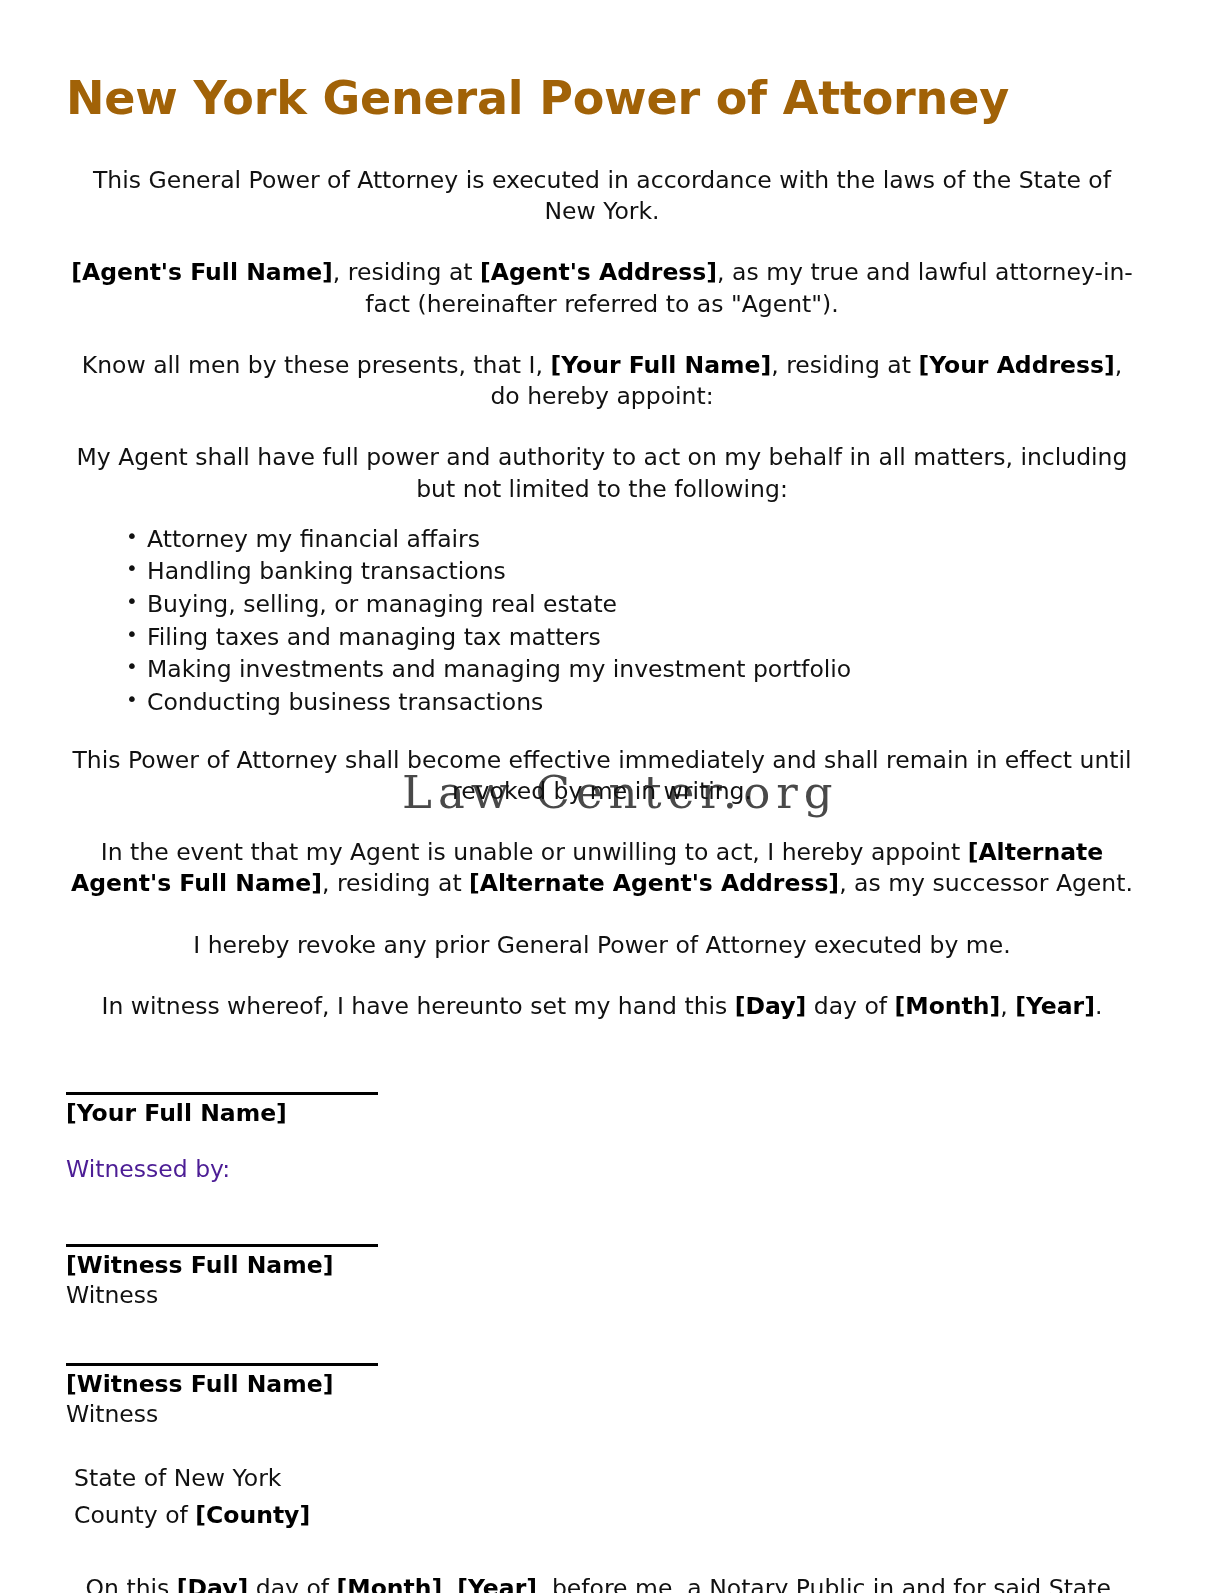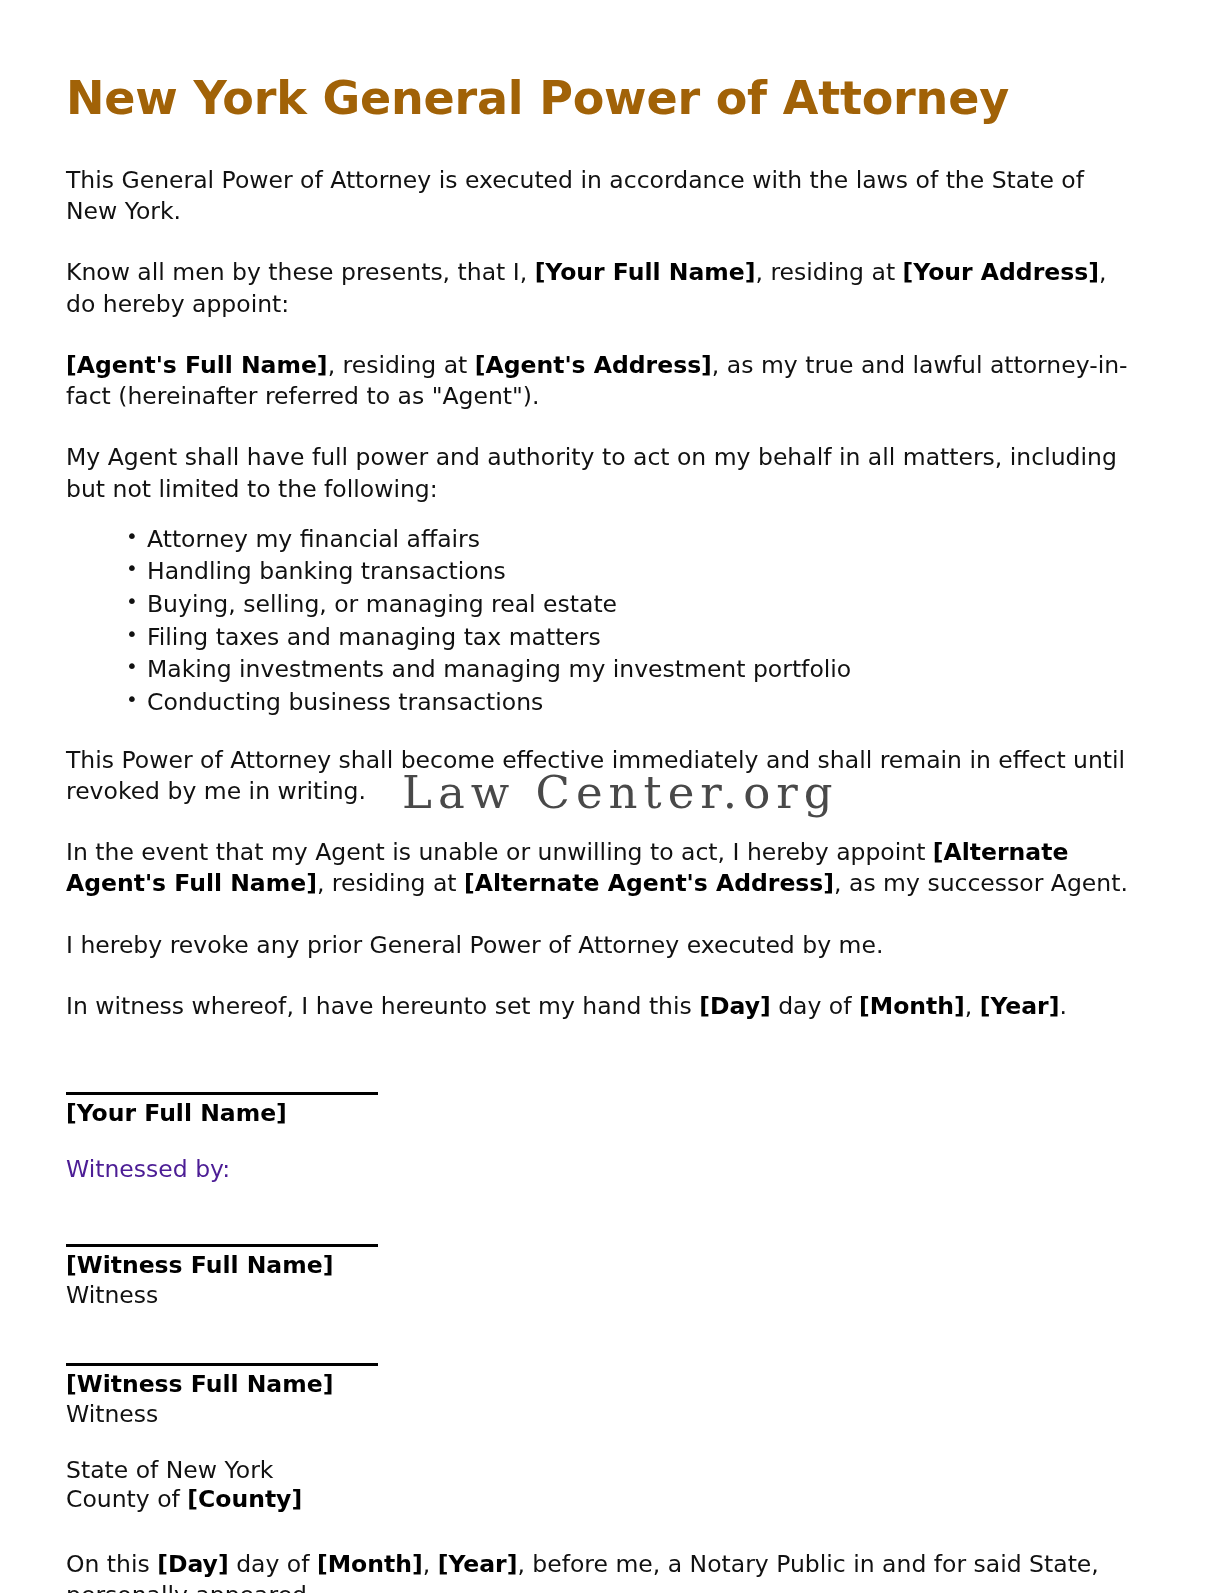--- a/index.html
+++ b/index.html
@@ -34,21 +34,21 @@
     line-height: 1.06;
     margin: 0 0 42px 0;
     letter-spacing: -0.2px;
     color: #a16207;
   }
   p.para {
     font-size: 23.5px;
     line-height: 1.33;
     margin: 0 0 30px 0;
     color: #111;
-    text-align: left;
+    text-align: center;
   }
   p.para.tight {
     margin-bottom: 28px;
   }
   .b {
     font-weight: bold;
     color: #000;
   }
   ul.powers {
     margin: -8px 0 28px 0;
@@ -99,21 +99,21 @@
   .spacer-54 { height: 54px; }
   .witnessed-by {
     font-size: 23.5px;
     line-height: 1.2;
     margin: 0;
     color: #4c1d95;
   }
   .venue-line {
     font-size: 23.5px;
     line-height: 1.24;
-    margin: 0;
+    margin: 8px;
     color: #111;
   }
   .watermark {
     position: absolute;
     left: 402px;
     top: 766px;
     font-family: "DejaVu Serif", "Liberation Serif", serif;
     font-size: 45px;
     letter-spacing: 6px;
     color: #3a3a3a;
@@ -129,23 +129,23 @@
 <div class="page">
 
   <div class="watermark">Law Center.org</div>
 
   <div class="content">
 
     <h1 class="doc-title">New York General Power of Attorney</h1>
 
     <p class="para"><span>This General Power of Attorney is executed in accordance with the laws of the State of New York.</span></p>
 
+    <p class="para"><span class="b">[Agent's Full Name]</span><span>, residing at </span><span class="b">[Agent's Address]</span><span>, as my true and lawful attorney-in-fact (hereinafter referred to as "Agent").</span></p>
+
     <p class="para"><span>Know all men by these presents, that I, </span><span class="b">[Your Full Name]</span><span>, residing at </span><span class="b">[Your Address]</span><span>, do hereby appoint:</span></p>
-
-    <p class="para"><span class="b">[Agent's Full Name]</span><span>, residing at </span><span class="b">[Agent's Address]</span><span>, as my true and lawful attorney-in-fact (hereinafter referred to as "Agent").</span></p>
 
     <p class="para tight">My Agent shall have full power and authority to act on my behalf in all matters, including but not limited to the following:</p>
 
     <ul class="powers">
       <li>Attorney my financial affairs</li>
       <li>Handling banking transactions</li>
       <li>Buying, selling, or managing real estate</li>
       <li>Filing taxes and managing tax matters</li>
       <li>Making investments and managing my investment portfolio</li>
       <li>Conducting business transactions</li>

